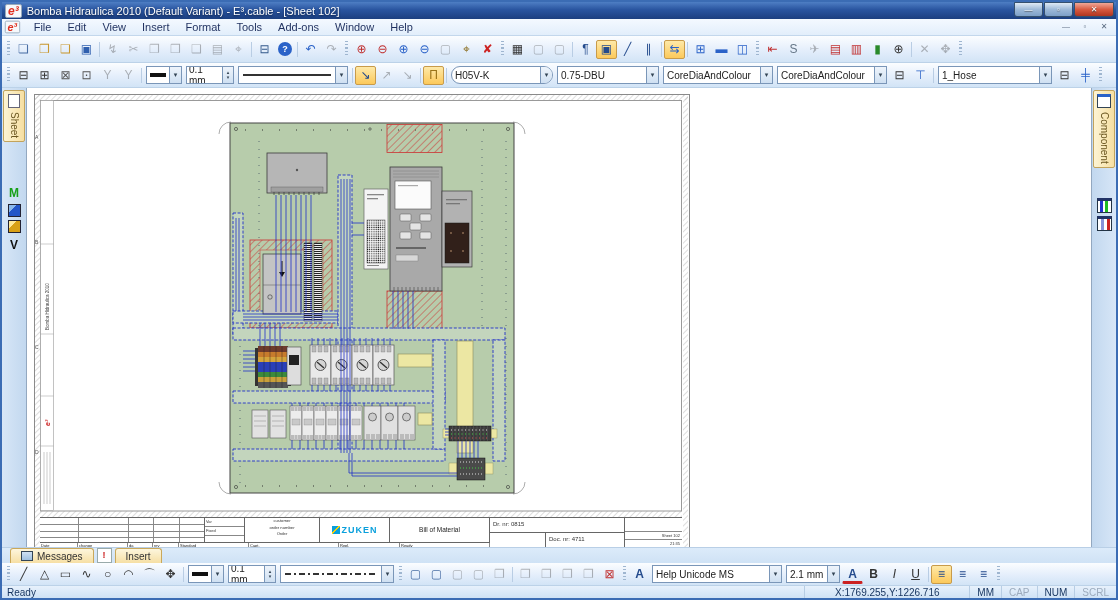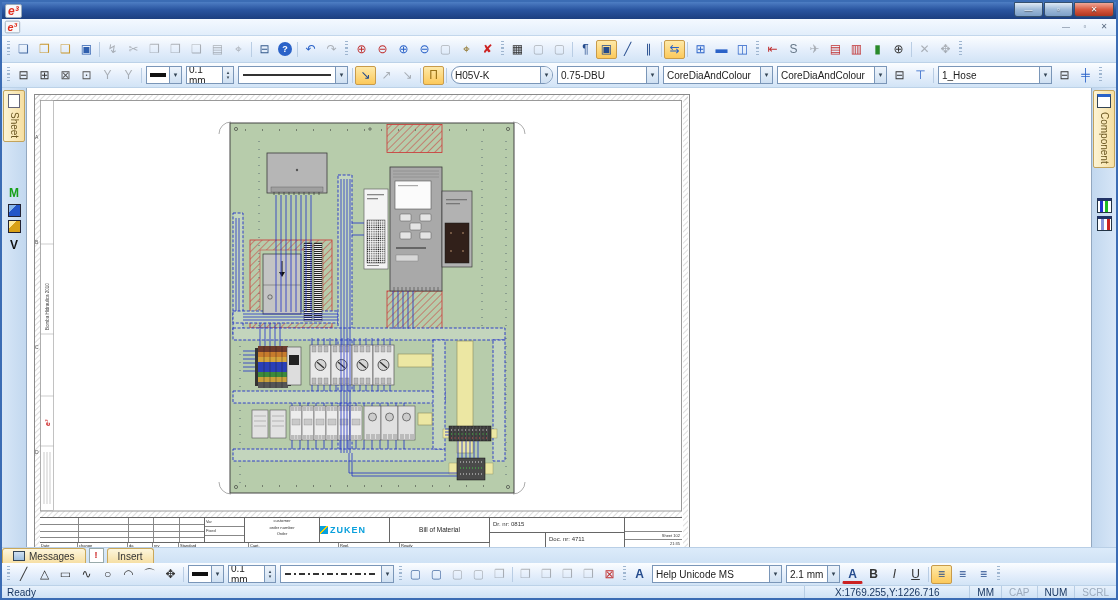--- a/index.html
+++ b/index.html
@@ -92,36 +92,36 @@
   .tbA .v{position:absolute;top:0;height:23.5px;width:1px;background:#888;}
   .tb-labels{position:absolute;left:0;top:23.5px;width:450px;height:6.5px;display:flex;
              border-top:1px solid #666;}
   .tb-labels span{display:block;border-right:1px solid #888;font-size:4px;line-height:6px;
                   padding-left:1px;box-sizing:border-box;color:#222;overflow:hidden;}
   .tbB{left:165px;top:0;width:40px;height:23.5px;border-right:1px solid #666;}
   .tbB .r{height:7.8px;border-bottom:1px solid #888;padding-left:1px;line-height:7px;}
   .tbC{left:205px;top:0;width:75px;height:23.5px;border-right:1px solid #666;text-align:center;}
   .tbC div{line-height:6.5px;font-size:4.2px;}
   .tbD{left:280px;top:0;width:70px;height:23.5px;border-right:1px solid #666;
-       display:flex;align-items:center;gap:2px;}
+       display:flex;align-items:center;justify-content:center;gap:2px;}
   .zlogo-ico{width:8px;height:8px;background:linear-gradient(135deg,#0aa0dc 40%,#ffd100 40% 55%,#0aa0dc 55%);}
   .zlogo-txt{color:#0aa0dc;font-weight:bold;font-size:9px;letter-spacing:1px;}
   .tbE{left:350px;top:0;width:100px;height:23.5px;border-right:1px solid #666;display:flex;
        align-items:center;justify-content:center;font-size:6.5px;color:#222;}
   .tbF{left:450px;top:0;width:135px;height:30px;border-right:1px solid #666;}
   .tbF .f1{height:14px;border-bottom:1px solid #666;font-size:6px;line-height:13px;padding-left:3px;}
   .tbF .f2{position:absolute;left:55px;top:14px;width:80px;height:16px;border-left:1px solid #666;
            font-size:6px;line-height:14px;padding-left:3px;box-sizing:border-box;}
   .tbG{left:585px;top:0;width:57px;height:30px;}
   .tbG .g1{height:13px;border-bottom:1px solid #888;}
   .tbG .g2,.tbG .g3{height:8px;border-bottom:1px solid #888;font-size:4px;text-align:right;
                     padding-right:2px;line-height:7px;box-sizing:border-box;}
   
   .tabstrip{height:15px;background:linear-gradient(#dcebfa,#cfe2f5);display:flex;align-items:center;
-            gap:3px;border-top:1px solid #b9cfe6;}
+            padding-left:8px;gap:3px;border-top:1px solid #b9cfe6;}
   .btab{height:14px;padding:0 10px;background:linear-gradient(#fdf6dd,#f6dfa4);border:1px solid #caa85a;
         border-bottom:none;border-radius:3px 3px 0 0;font-size:10px;color:#333;display:flex;
         gap:4px;align-items:center;}
   .mini-msg{width:10px;height:8px;border:1px solid #345;background:linear-gradient(#cfe0f2,#9fc0e0);}
   .alert-btn{width:13px;height:13px;background:#fff;border:1px solid #9aa;color:#c22;font-weight:bold;
              font-size:9px;display:flex;align-items:center;justify-content:center;margin-bottom:1px;}
   
   .statusbar{height:12px;background:linear-gradient(#e7f1fc,#cfe2f5);display:flex;align-items:center;
              font-size:10px;color:#15335e;}
   .st-ready{flex:1;padding-left:5px;}
@@ -129,29 +129,41 @@
   .st-coords{width:150px;justify-content:center;}
   .st-tog.dim{color:#9cabbd;}
 </style>
 </head>
 <body>
 
 <div id="win">
 
   <div class="titlebar">
     <span class="app-logo">e³</span>
+    <span class="title-text">Bomba Hidraulica 2010 (Default Variant) - E³.cable - [Sheet 102]</span>
     <div class="winctrl">
         <div class="tb-btn wc">—</div>
         <div class="tb-btn wc">▫</div>
         <div class="tb-btn wc wc-close">✕</div>
       </div>
   </div>
 
   <div class="menubar">
     <span class="app-logo">e³</span>
+    <span style="display:flex;">
+        <span class="menu-item">File</span>
+        <span class="menu-item">Edit</span>
+        <span class="menu-item">View</span>
+        <span class="menu-item">Insert</span>
+        <span class="menu-item">Format</span>
+        <span class="menu-item">Tools</span>
+        <span class="menu-item">Add-ons</span>
+        <span class="menu-item">Window</span>
+        <span class="menu-item">Help</span>
+      </span>
     <div class="mdictrl">
         <div class="tb-btn mwc">—</div>
         <div class="tb-btn mwc">▫</div>
         <div class="tb-btn mwc">✕</div>
       </div>
   </div>
 
   <div class="tbrow tbrow1">
       <div class="tb-grip"></div>
       <div class="tb-btn" style="color: rgb(74, 111, 165);">❏</div>

